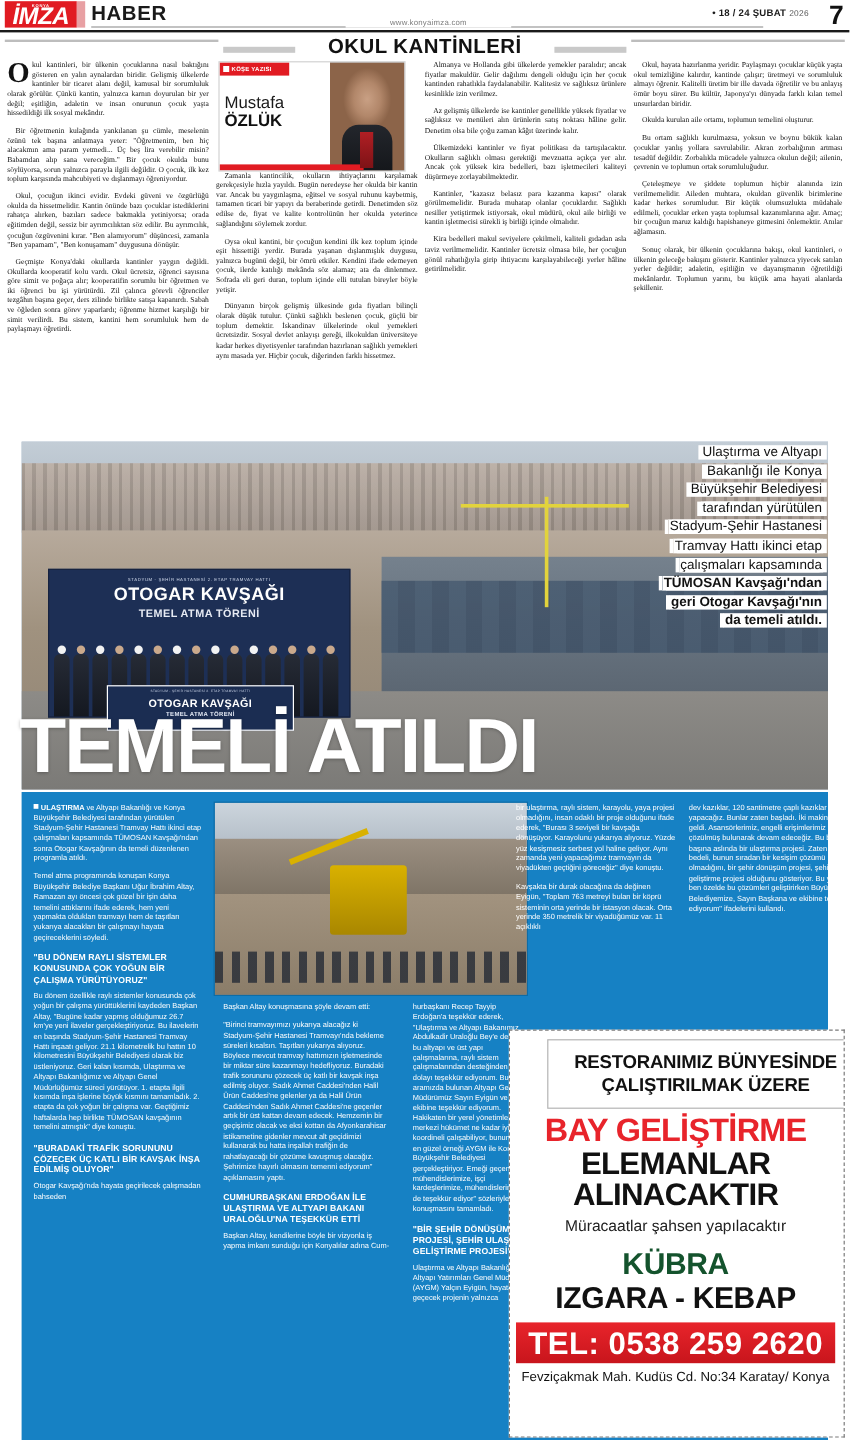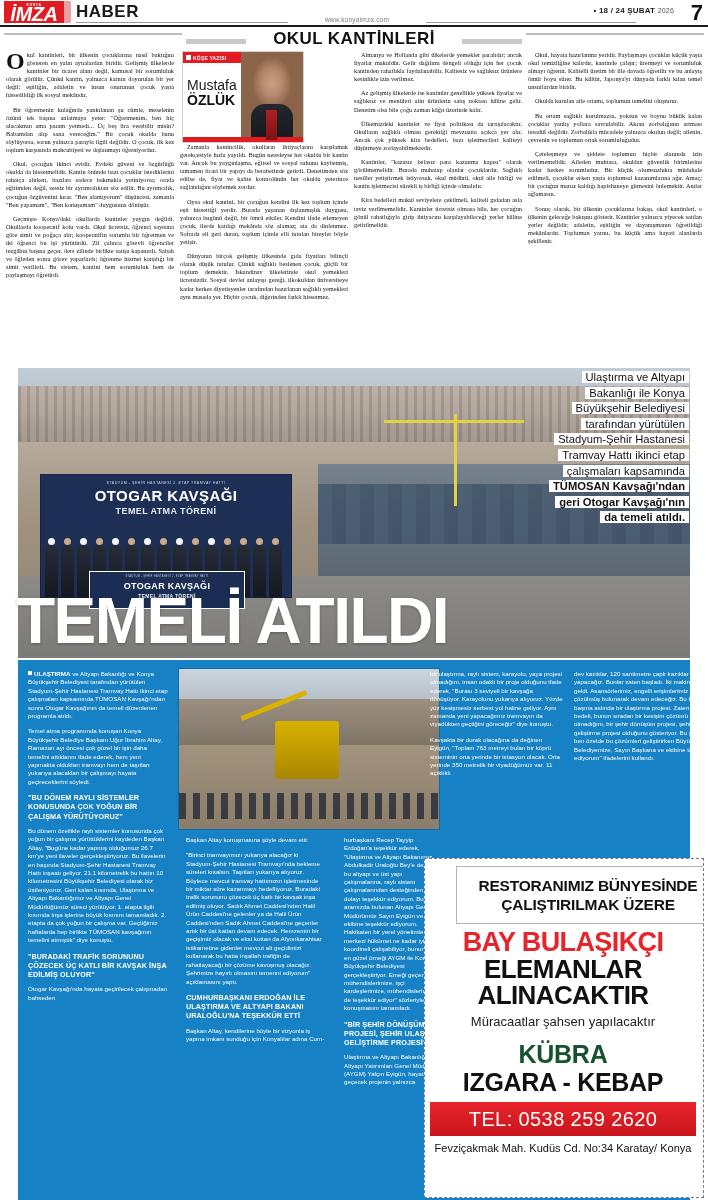--- a/index.html
+++ b/index.html
@@ -67,21 +67,21 @@
   .c4{left:528px;width:174px;}
 
   .dropcap::first-letter{
     float:left;font-size:24px;line-height:19px;font-weight:bold;
     padding-right:2px;margin-top:1px;font-family:"Liberation Serif",serif;
   }
 
   
   .authorbox{
     position:absolute;left:182px;top:22px;width:120px;height:90px;
-    background:#ffffff;border:1px solid #d2d2d2;overflow:hidden;
+    background:#ffffff;border:1px solid #d2d2d2;overflow:hidden;padding-left:34px;
   }
   .ab-photo{
     position:absolute;right:0;top:0;width:62px;height:90px;
     background:
       radial-gradient(ellipse 20px 26px at 50% 34%, #c9a084 0%, #b2876a 55%, #8c6449 100%),
       linear-gradient(180deg,#7d7f86 0%,#5d6068 60%,#3c3f46 100%);
   }
   .ab-photo::after{
     content:"";position:absolute;left:10px;top:52px;width:42px;height:38px;
     background:linear-gradient(180deg,#23262c 0%,#15171b 100%);
@@ -270,21 +270,21 @@
     position:absolute;left:0;top:204px;width:266px;text-align:center;
     font-family:"Liberation Sans",sans-serif;font-weight:bold;font-size:25px;
     color:#111;letter-spacing:-.3px;
   }
   .ad-tel{
     position:absolute;left:0;top:238px;width:266px;height:34px;
     background:linear-gradient(180deg,#e8242b 0%,#c8151c 100%);
     display:flex;align-items:center;justify-content:center;
   }
   .ad-tel span{
-    font-family:"Liberation Sans",sans-serif;font-weight:normal;font-size:20px;
+    font-family:"Liberation Sans",sans-serif;font-weight:bold;font-size:26px;
     color:#ffffff;letter-spacing:.4px;
   }
   .ad-addr{
     position:absolute;left:0;top:278px;width:266px;text-align:center;
     font-family:"Liberation Sans",sans-serif;font-size:11px;color:#111;
   }
 </style>
 </head>
 <body>
 
@@ -452,21 +452,21 @@
       <p>dev kazıklar, 120 santimetre çaplı kazıklar yapacağız. Bunlar zaten başladı. İki makinemiz geldi. Asansörlerimiz, engelli erişimlerimiz çözülmüş bulunarak devam edeceğiz. Bu başlı başına aslında bir ulaştırma projesi. Zaten projenin bedeli, bunun sıradan bir kesişim çözümü olmadığını, bir şehir dönüşüm projesi, şehir ulaşım geliştirme projesi olduğunu gösteriyor. Bu yüzden ben özelde bu çözümleri geliştirirken Büyükşehir Belediyemize, Sayın Başkana ve ekibine teşekkür ediyorum" ifadelerini kullandı.</p>
     </div>
   </div>
 
   <div class="adbox">
     <div class="ad-inner">
       <div class="ad-top">
         <div>RESTORANIMIZ BÜNYESİNDE</div>
         <div>ÇALIŞTIRILMAK ÜZERE</div>
       </div>
-      <div class="ad-red">BAY BULAŞIKÇI</div>
+      <div class="ad-red">BAY GELİŞTİRME</div>
       <div class="ad-blk1">ELEMANLAR</div>
       <div class="ad-blk2">ALINACAKTIR</div>
       <div class="ad-sub">Müracaatlar şahsen yapılacaktır</div>
       <div class="ad-name1">KÜBRA</div>
       <div class="ad-name2">IZGARA - KEBAP</div>
       <div class="ad-tel">
         <span>TEL: 0538 259 2620</span>
       </div>
       <div class="ad-addr">Fevziçakmak Mah. Kudüs Cd. No:34 Karatay/ Konya</div>
     </div>

